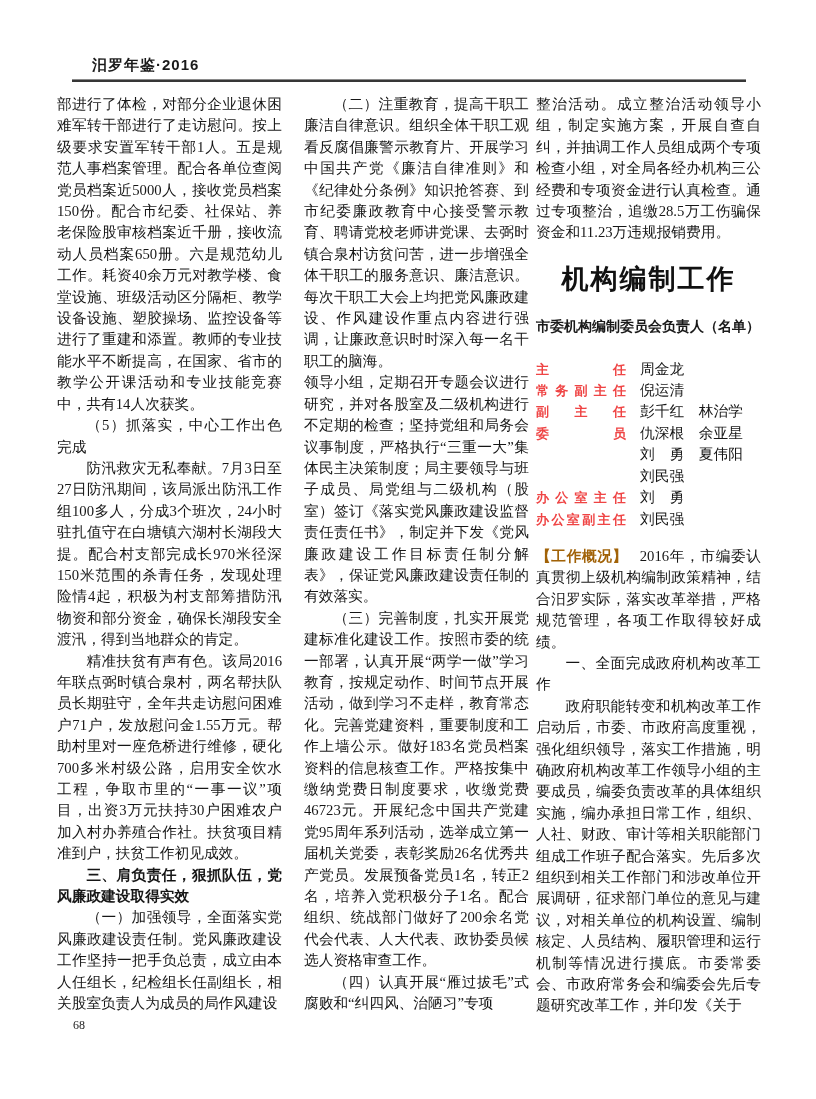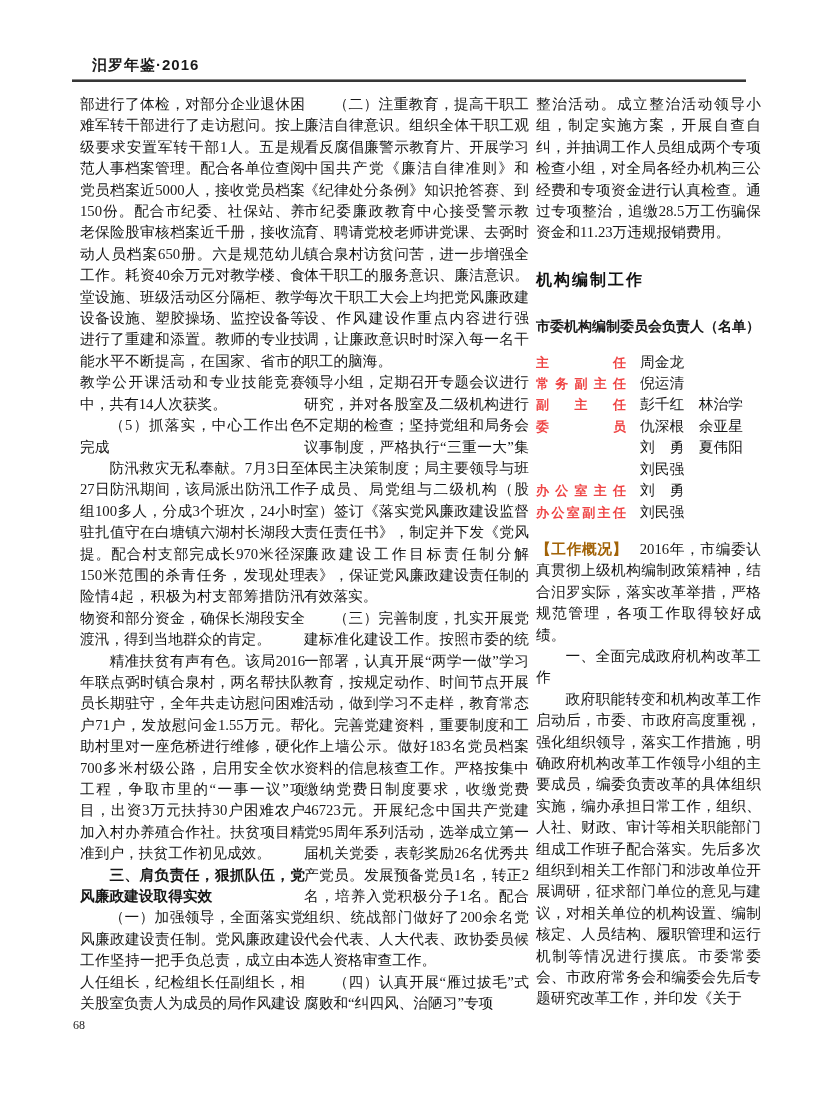--- a/index.html
+++ b/index.html
@@ -14,35 +14,35 @@
                   font-family: "Liberation Sans", "DejaVu Sans", sans-serif;
                   font-weight: bold; font-size: 15px; letter-spacing: 1px;
                   padding-left: 20px; color: #1a1a1a; }
   .header-rule { position: absolute; left: 72px; top: 79px; width: 674px; height: 0;
                  border-top: 1px solid #8a8a8a; border-bottom: 2px solid #363636; }
 
   
   .col { position: absolute; top: 94px; width: 225px;
          font-size: 14.7px; line-height: 21.4px; text-align: justify;
          text-justify: inter-ideograph; color: #161616; }
-  .col-1 { left: 80px; }
+  .col-1 { left: 57px; }
   .col-2 { left: 304px; }
   .col-3 { left: 536px; }
 
   p.para { text-align: justify; }
   p.ind  { text-indent: 2em; }
   p.bold-head { font-weight: bold; }
 
   
-  .section-title { font-size: 16px; font-weight: bold; text-align: left;
+  .section-title { font-size: 27px; font-weight: bold; text-align: center;
                    letter-spacing: 2px; margin-top: 25px; margin-bottom: 26px;
                    color: #111; }
   .namelist-title { font-family: "Liberation Sans", "DejaVu Sans", sans-serif;
                     font-weight: bold; font-size: 14px; letter-spacing: 0;
-                    margin-bottom: 14px; color: #1a1a1a; white-space: nowrap; }
+                    margin-bottom: 21px; color: #1a1a1a; white-space: nowrap; }
   .namelist { margin-bottom: 16px; }
   .name-row { display: flex; line-height: 21.4px; }
   .role { display: inline-block; width: 90px; flex: 0 0 90px;
           font-family: "Liberation Sans", "DejaVu Sans", sans-serif;
           font-weight: bold; text-align: justify; text-align-last: justify;
           font-size: 13px; color: #ef4444; }
   .names { margin-left: 14px; font-size: 14.7px; color: #161616; white-space: pre; }
 
   .overview-label { font-family: "Liberation Sans", "DejaVu Sans", sans-serif;
                     font-weight: bold; margin-right: 0.8em; color: #a16207; }

